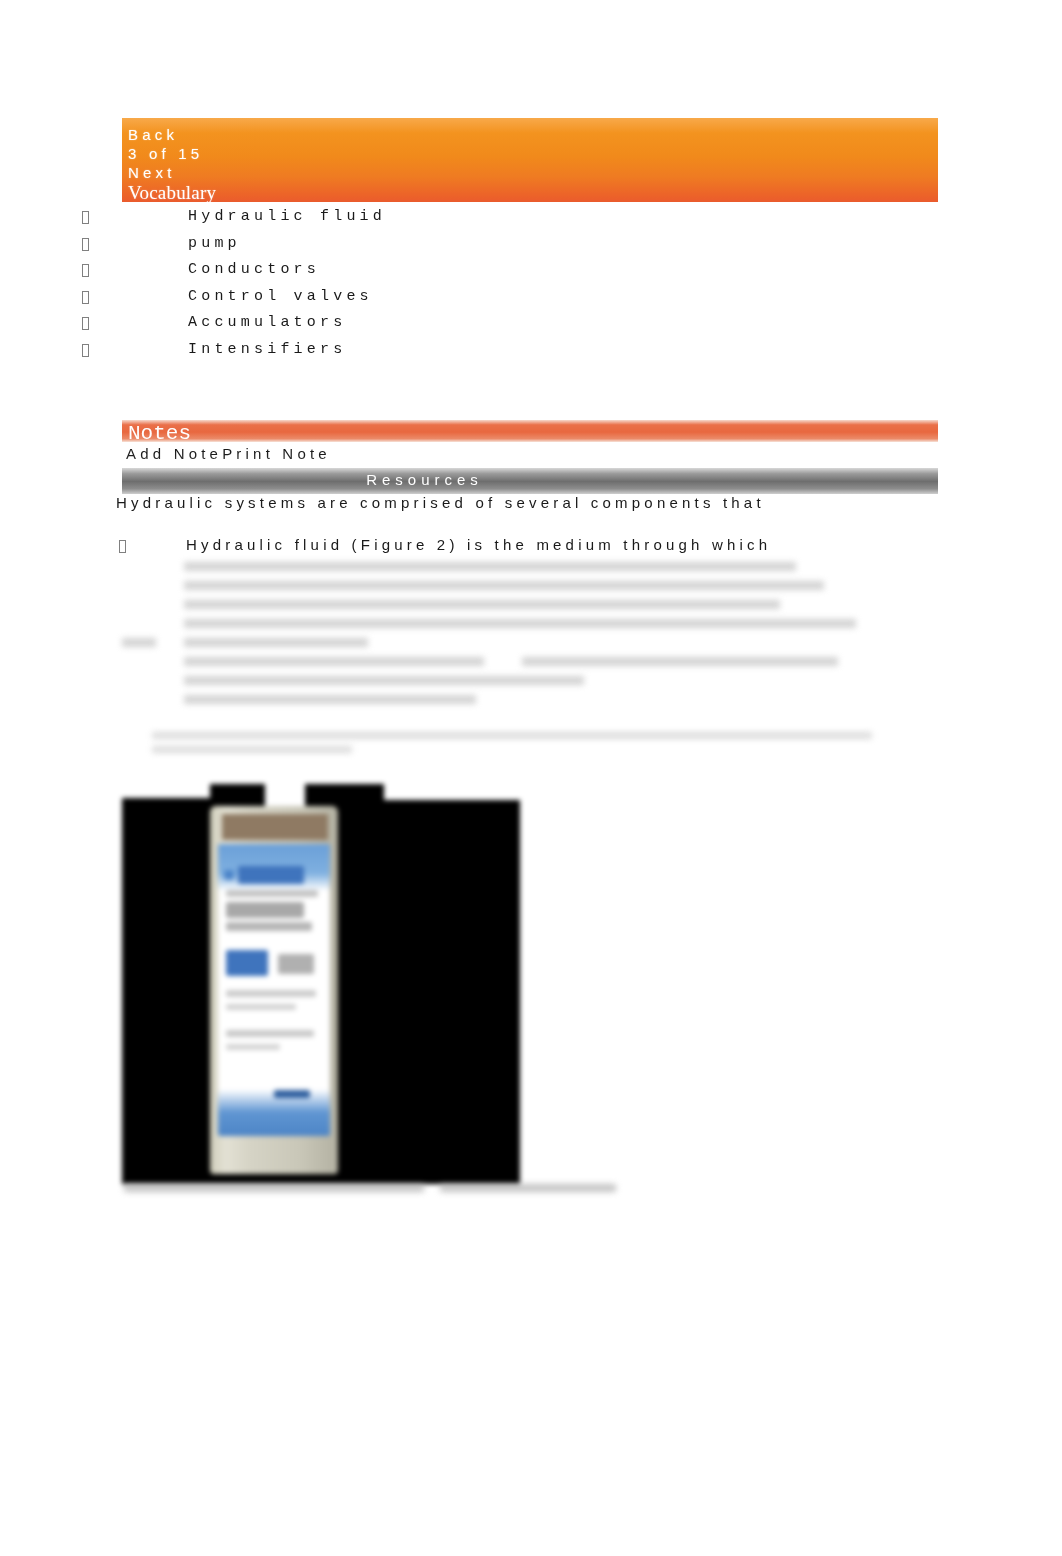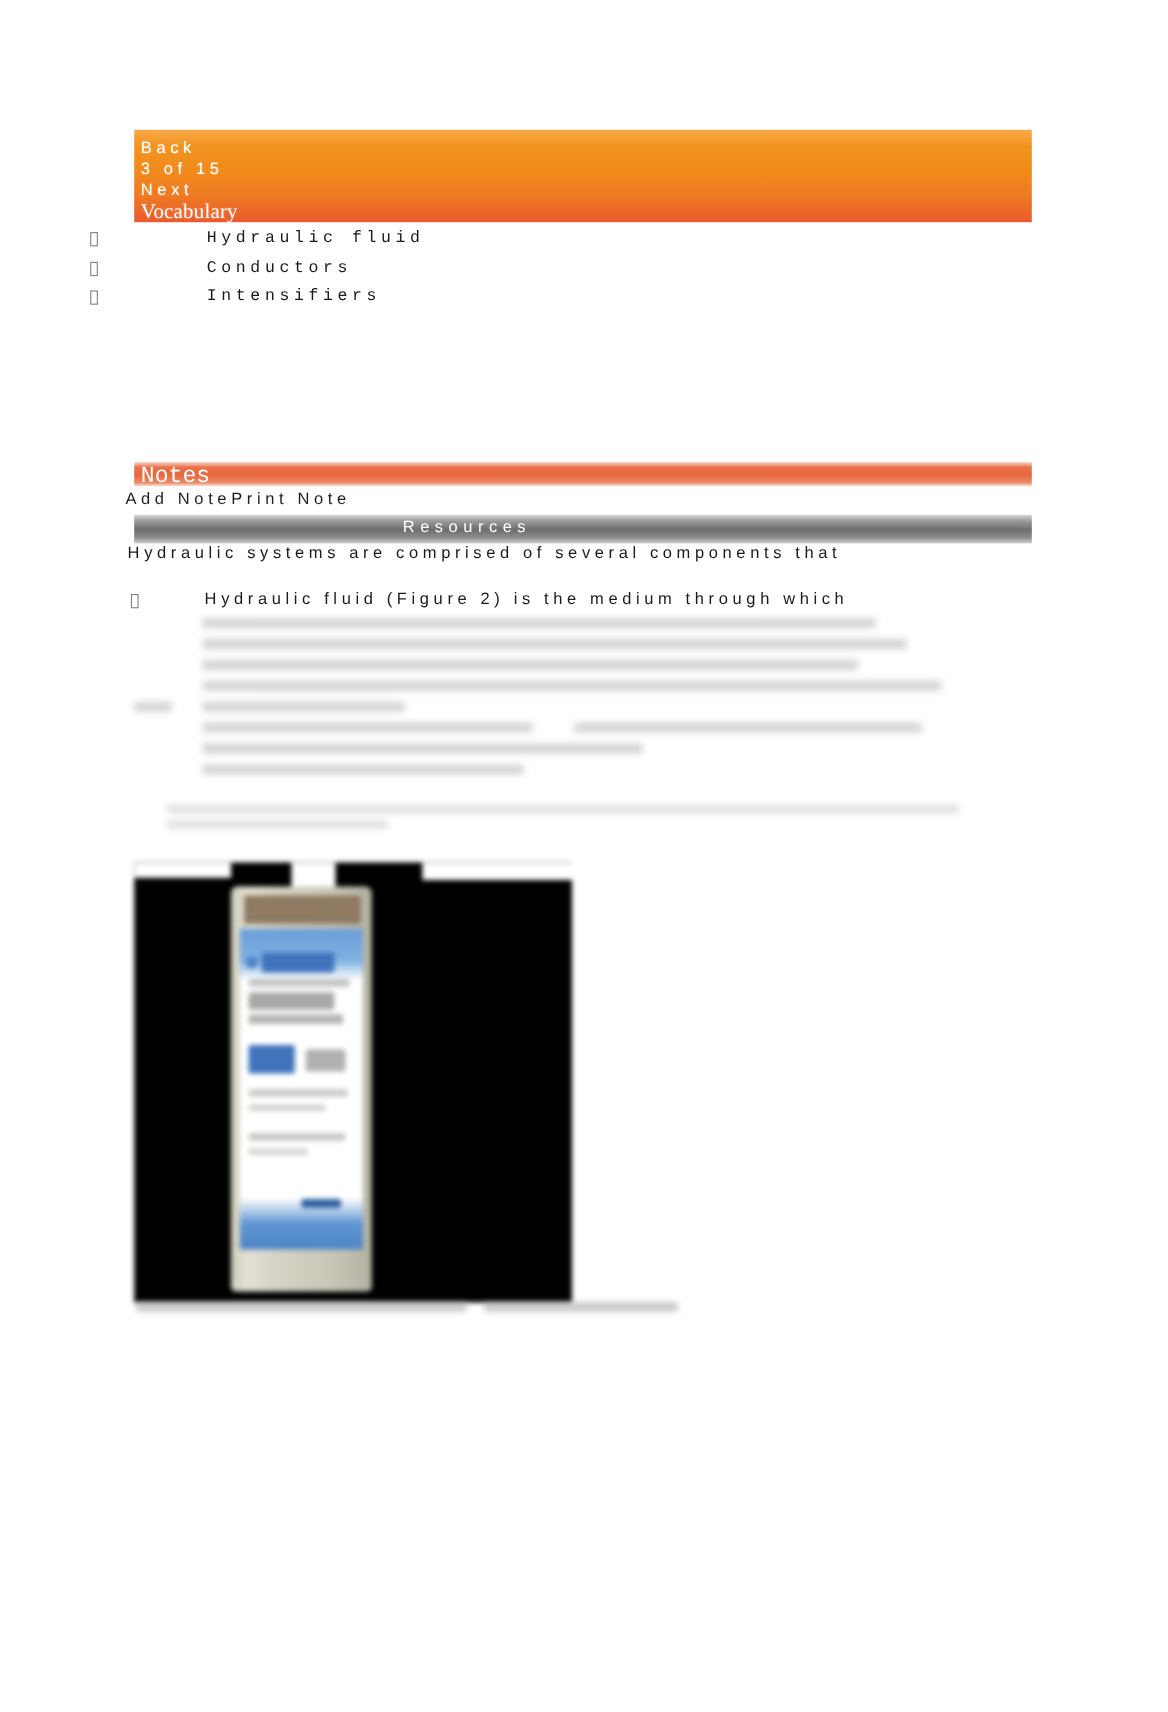--- a/index.html
+++ b/index.html
@@ -113,21 +113,21 @@
     position: absolute;
     left: 128px;
     top: 422px;
     font-family: Liberation Mono, monospace;
     font-size: 21px;
     color: #ffffff;
     z-index: 5;
   }
   #notes-actions {
     position: absolute;
-    left: 114px;
+    left: 126px;
     top: 445px;
     white-space: nowrap;
     text-align: right;
   }
   #notes-actions .note-action {
     letter-spacing: 4.2px;
     font-size: 15px;
     color: #1a1a1a;
   }
 
@@ -280,28 +280,40 @@
 
 <div id="vocabulary-heading">Vocabulary</div>
 
 <div id="vocab-list">
 
   <div class="vocab-row">
     <span class="tofu"></span>
     <span class="vocab-label spaced">Hydraulic fluid</span>
   </div>
 
+  <div class="vocab-row">
+    <span class="tofu"></span>
+    <span class="vocab-label spaced">pump</span>
+  </div>
 
   <div class="vocab-row">
     <span class="tofu"></span>
     <span class="vocab-label spaced">Conductors</span>
   </div>
 
-
-
+  <div class="vocab-row">
+    <span class="tofu"></span>
+    <span class="vocab-label spaced">Control valves</span>
+  </div>
+
+
+  <div class="vocab-row">
+    <span class="tofu"></span>
+    <span class="vocab-label spaced">Accumulators</span>
+  </div>
 
   <div class="vocab-row">
     <span class="tofu"></span>
     <span class="vocab-label spaced">Intensifiers</span>
   </div>
 
 
 </div>
 
 <div id="notes-bar"></div>

